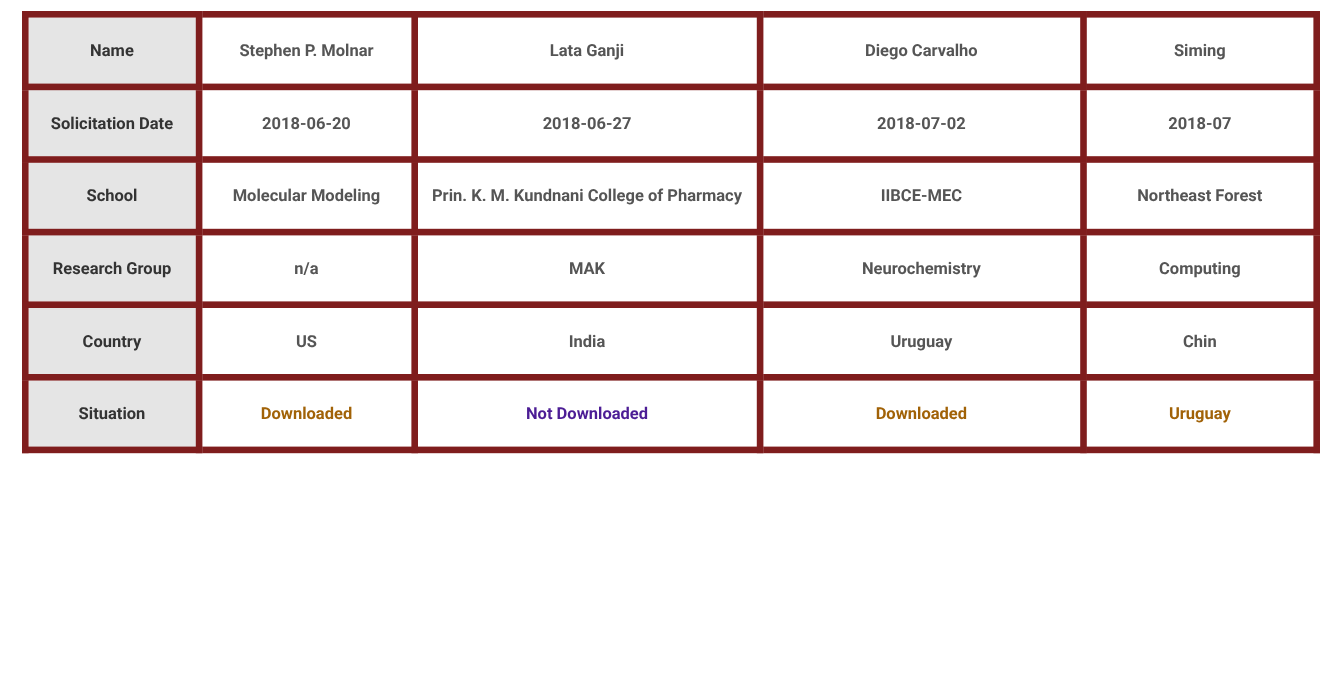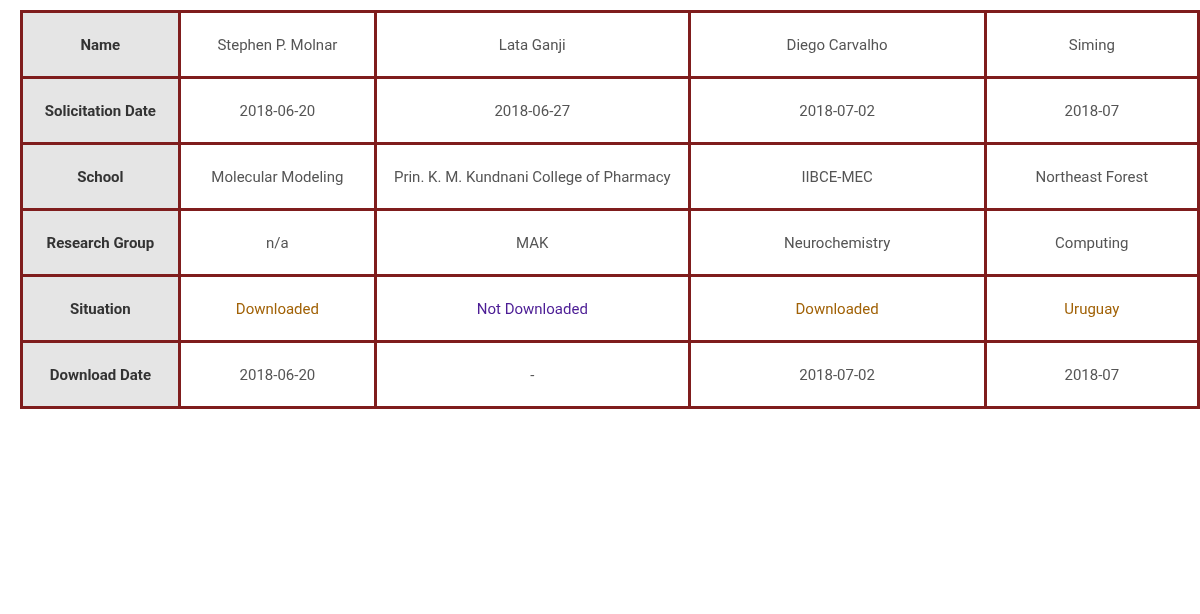--- a/index.html
+++ b/index.html
@@ -16,37 +16,37 @@
     padding: 10px 0 0 20px;
     width: 100%;
     height: 100%;
     overflow: hidden;
   }
   table {
     border-collapse: collapse;
     table-layout: fixed;
   }
   th, td {
-    border: 3px solid #7f1d1d;
+    border: 6px solid #7f1d1d;
     text-align: center;
     vertical-align: middle;
     height: 66px;
     white-space: nowrap;
     overflow: hidden;
     padding: 0 8px;
   }
   th {
     background: #e5e5e5;
     font-weight: 700;
     color: #333;
   }
   td {
     background: #fff;
     color: #555;
-    font-weight: 400;
+    font-weight: 700;
   }
   .col-header { width: 160px; }
   .col-1 { width: 200px; }
   .col-2 { width: 315px; }
   .col-3 { width: 310px; }
   .col-4 { width: 220px; }
   .sit-downloaded { color: #a16207; }
   .sit-notdownloaded { color: #4c1d95; }
 </style>
 </head>
@@ -84,28 +84,28 @@
         <td>Northeast Forest</td>
       </tr>
       <tr>
         <th>Research Group</th>
         <td>n/a</td>
         <td>MAK</td>
         <td>Neurochemistry</td>
         <td>Computing</td>
       </tr>
       <tr>
+        <th>Country</th>
+        <td>US</td>
+        <td>India</td>
+        <td>Uruguay</td>
+        <td>Chin</td>
+      </tr>
+      <tr>
         <th>Situation</th>
         <td><span class="sit-downloaded">Downloaded</span></td>
         <td><span class="sit-notdownloaded">Not Downloaded</span></td>
         <td><span class="sit-downloaded">Downloaded</span></td>
         <td><span class="sit-downloaded">Uruguay</span></td>
       </tr>
-      <tr>
-        <th>Download Date</th>
-        <td>2018-06-20</td>
-        <td>-</td>
-        <td>2018-07-02</td>
-        <td>2018-07</td>
-      </tr>
     </tbody>
   </table>
 </div>
 
 </body></html>

